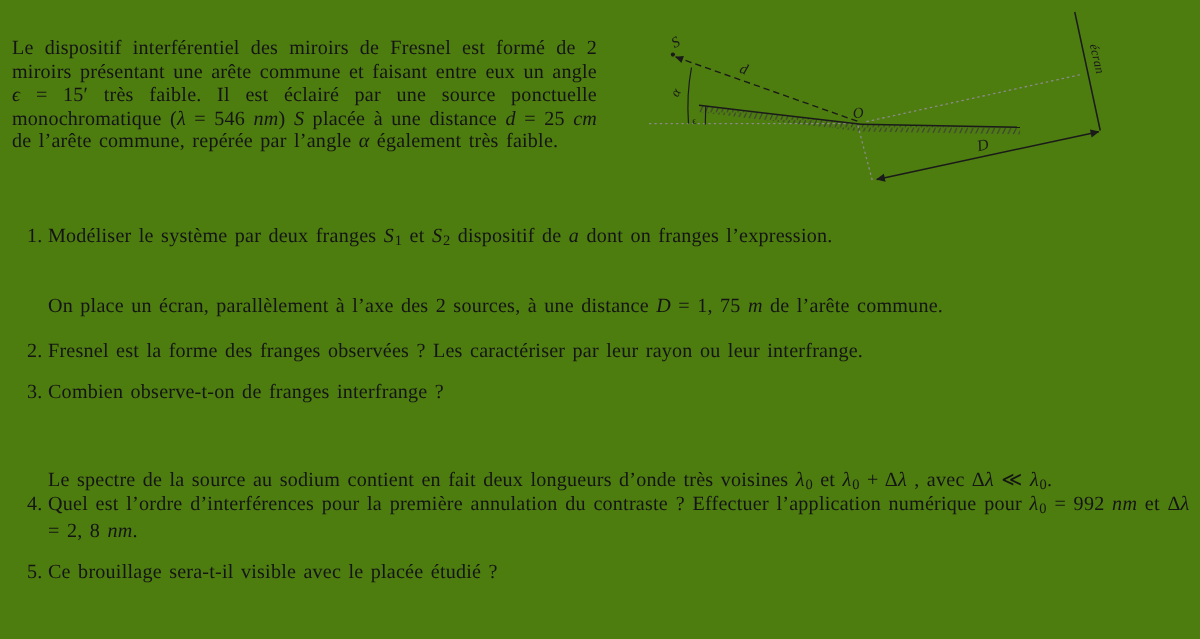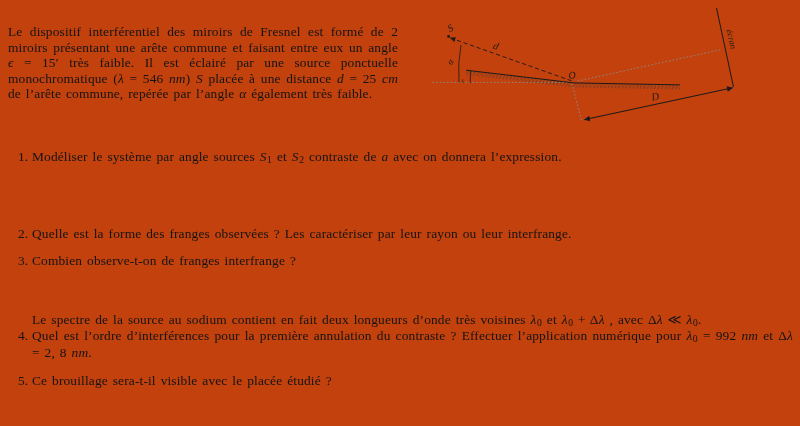--- a/index.html
+++ b/index.html
@@ -1,16 +1,16 @@
 <!DOCTYPE html>
 <html><head>
 <meta charset="utf-8">
 <style>
   html,body{margin:0;padding:0;background:#ffffff;}
-  #page{position:relative;width:800px;height:426px;background:#c2410c;overflow:hidden;
+  #page{position:relative;width:800px;height:426px;background:#4d7c0f;overflow:hidden;
         font-family:"Liberation Serif","DejaVu Serif",serif;color:#141414;
         word-spacing:1.4px;letter-spacing:0.15px;}
   #page p, #page .item{margin:0;position:absolute;font-size:13.4px;line-height:15.5px;}
   #intro{left:8px;top:24px;width:390px;text-align:justify;line-height:18.4px;}
   .note{left:32px;width:759px;text-align:justify;}
   .item{left:18px;width:775px;}
   .item .num{position:absolute;left:0;top:0;}
   .item .txt{display:block;margin-left:14px;text-align:justify;}
   #it1{top:149px}
   #note1{top:196px}
@@ -30,27 +30,28 @@
 </style>
 </head>
 <body>
 
 <div id="page">
 
   <p id="intro"><span>Le dispositif interférentiel des miroirs de Fresnel est formé de 2 miroirs présentant une arête commune et faisant entre eux un angle </span><span class="i">ϵ</span><span> = 15′ très faible. Il est éclairé par une source ponctuelle monochromatique (</span><span class="i">λ</span><span> = 546 </span><span class="i">nm</span><span>) </span><span class="i">S</span><span> placée à une distance </span><span class="i">d</span><span> = 25 </span><span class="i">cm</span><span> de l’arête commune, repérée par l’angle </span><span class="i">α</span><span> également très faible.</span></p>
 
   <div class="item" id="it1">
     <span class="num">1.</span>
-    <span class="txt"><span>Modéliser le système par angle sources </span><span class="i">S</span><span class="sub">1</span><span> et </span><span class="i">S</span><span class="sub">2</span><span> contraste de </span><span class="i">a</span><span> avec on donnera l’expression.</span></span>
+    <span class="txt"><span>Modéliser le système par deux franges </span><span class="i">S</span><span class="sub">1</span><span> et </span><span class="i">S</span><span class="sub">2</span><span> dispositif de </span><span class="i">a</span><span> dont on franges l’expression.</span></span>
   </div>
 
+  <p class="note" id="note1"><span>On place un écran, parallèlement à l’axe des 2 sources, à une distance </span><span class="i">D</span><span> = 1, 75 </span><span class="i">m</span><span> de l’arête commune.</span></p>
 
   <div class="item" id="it2">
     <span class="num">2.</span>
-    <span class="txt"><span>Quelle est la forme des franges observées ? Les caractériser par leur rayon ou leur interfrange.</span></span>
+    <span class="txt"><span>Fresnel est la forme des franges observées ? Les caractériser par leur rayon ou leur interfrange.</span></span>
   </div>
 
   <div class="item" id="it3">
     <span class="num">3.</span>
     <span class="txt"><span>Combien observe-t-on de franges interfrange ?</span></span>
   </div>
 
   <p class="note" id="note2"><span>Le spectre de la source au sodium contient en fait deux longueurs d’onde très voisines </span><span class="i">λ</span><span class="sub">0</span><span> et </span><span class="i">λ</span><span class="sub">0</span><span> + Δ</span><span class="i">λ</span><span> , avec Δ</span><span class="i">λ</span><span> ≪ </span><span class="i">λ</span><span class="sub">0</span><span>.</span></p>
 
   <div class="item" id="it4">

